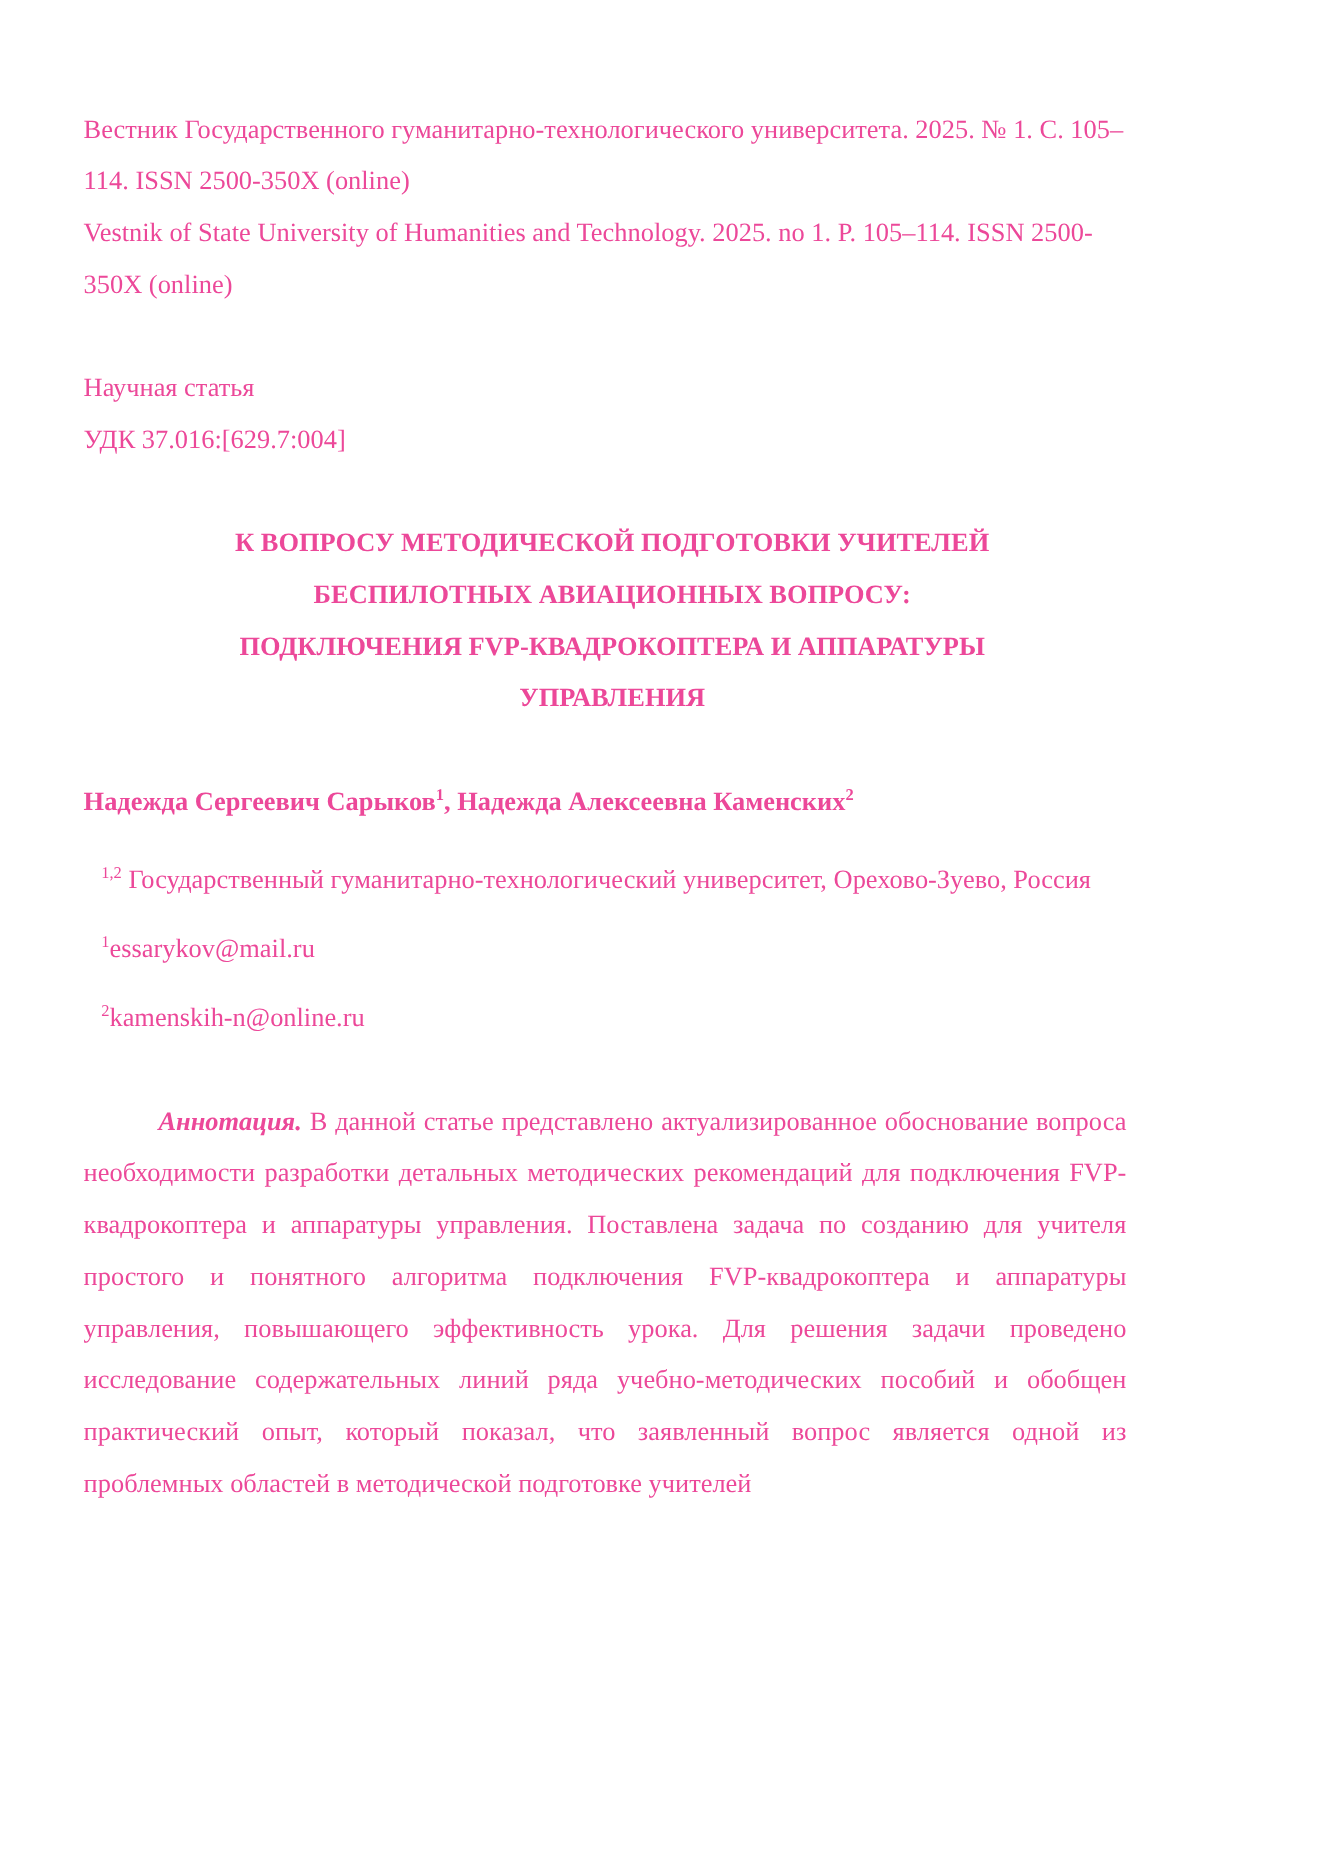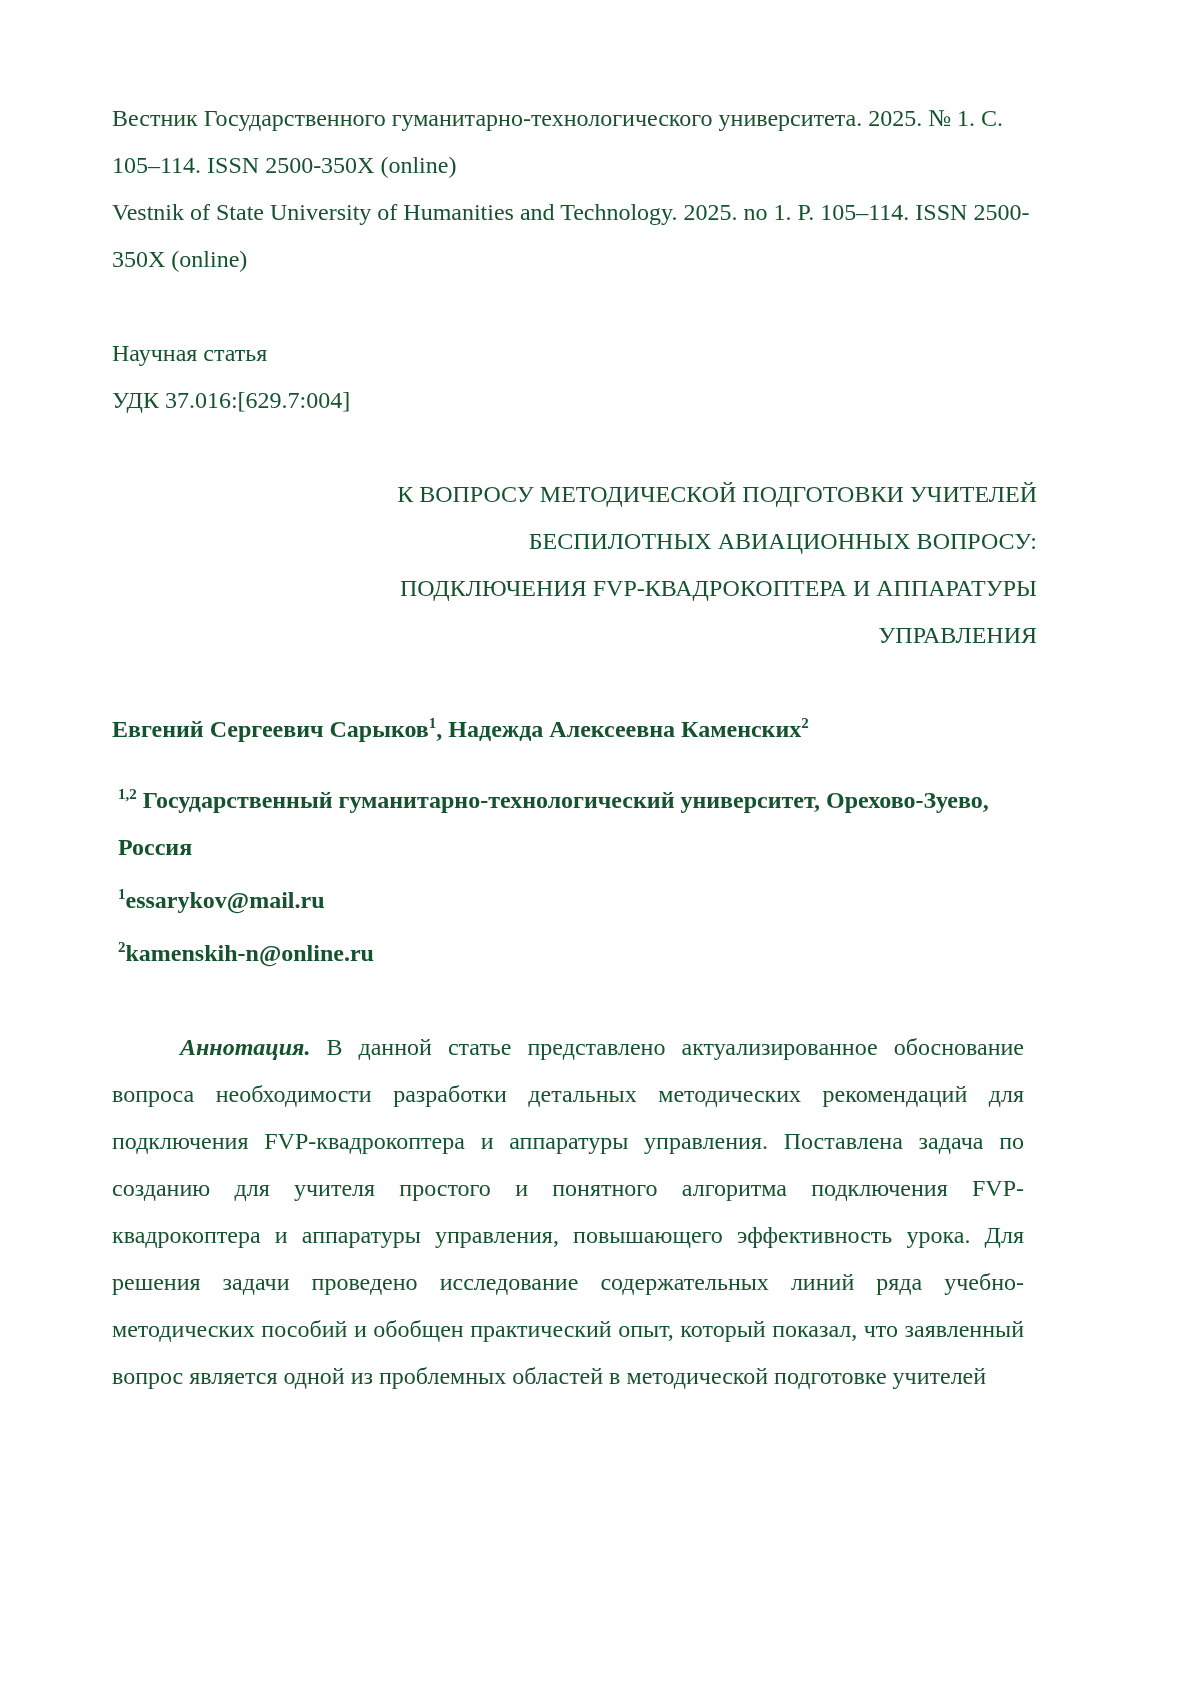--- a/index.html
+++ b/index.html
@@ -5,46 +5,46 @@
   html, body {
     margin: 0;
     padding: 0;
     background: #ffffff;
   }
   .page {
     position: relative;
     width: 1200px;
     height: 1697px;
     box-sizing: border-box;
-    padding: 95px 163px 0 112px;
+    padding: 95px 163px 0 76px;
     background: #ffffff;
-    color: #14532d;
+    color: #ec4899;
     font-family: "Liberation Serif", serif;
     font-size: 24px;
     line-height: 47px;
     overflow: hidden;
   }
   .block { margin: 0; }
   .gap-top { margin-top: 47px; }
   .title {
-    font-weight: normal;
-    text-align: right;
+    font-weight: bold;
+    text-align: center;
     margin-top: 47px;
   }
   .title div { white-space: nowrap; }
   .authors {
     font-weight: bold;
     margin-top: 47px;
   }
   sup {
     font-size: 15px;
     line-height: 0;
     vertical-align: super;
   }
-  .affiliation, .email-line { margin: 6px; font-weight: bold; }
+  .affiliation, .email-line { margin: 16px; }
   .abstract {
     margin: 47px 13px 0 0;
     text-align: justify;
     text-indent: 68px;
   }
   .abstract-label {
     font-weight: bold;
     font-style: italic;
   }
 </style>
@@ -59,21 +59,21 @@
   <p class="block gap-top">Научная статья</p>
   <p class="block">УДК 37.016:[629.7:004]</p>
 
   <div class="title">
     <div>К ВОПРОСУ МЕТОДИЧЕСКОЙ ПОДГОТОВКИ УЧИТЕЛЕЙ</div>
     <div>БЕСПИЛОТНЫХ АВИАЦИОННЫХ ВОПРОСУ:</div>
     <div>ПОДКЛЮЧЕНИЯ FVP-КВАДРОКОПТЕРА И АППАРАТУРЫ</div>
     <div>УПРАВЛЕНИЯ</div>
   </div>
 
-  <p class="authors"><span>Евгений Сергеевич Сарыков</span><sup>1</sup><span>, </span><span>Надежда Алексеевна Каменских</span><sup>2</sup></p>
+  <p class="authors"><span>Надежда Сергеевич Сарыков</span><sup>1</sup><span>, </span><span>Надежда Алексеевна Каменских</span><sup>2</sup></p>
 
   <p class="affiliation"><sup>1,2</sup> <span>Государственный гуманитарно-технологический университет, Орехово-Зуево, Россия</span></p>
 
   <p class="email-line"><sup>1</sup><span>essarykov@mail.ru</span></p>
 
   <p class="email-line"><sup>2</sup><span>kamenskih-n@online.ru</span></p>
 
   <p class="abstract"><span class="abstract-label">Аннотация.</span> <span>В данной статье представлено актуализированное обоснование вопроса необходимости разработки детальных методических рекомендаций для подключения FVP-квадрокоптера и аппаратуры управления. Поставлена задача по созданию для учителя простого и понятного алгоритма подключения FVP-квадрокоптера и аппаратуры управления, повышающего эффективность урока. Для решения задачи проведено исследование содержательных линий ряда учебно-методических пособий и обобщен практический опыт, который показал, что заявленный вопрос является одной из проблемных областей в методической подготовке учителей</span></p>
 
 </div>

